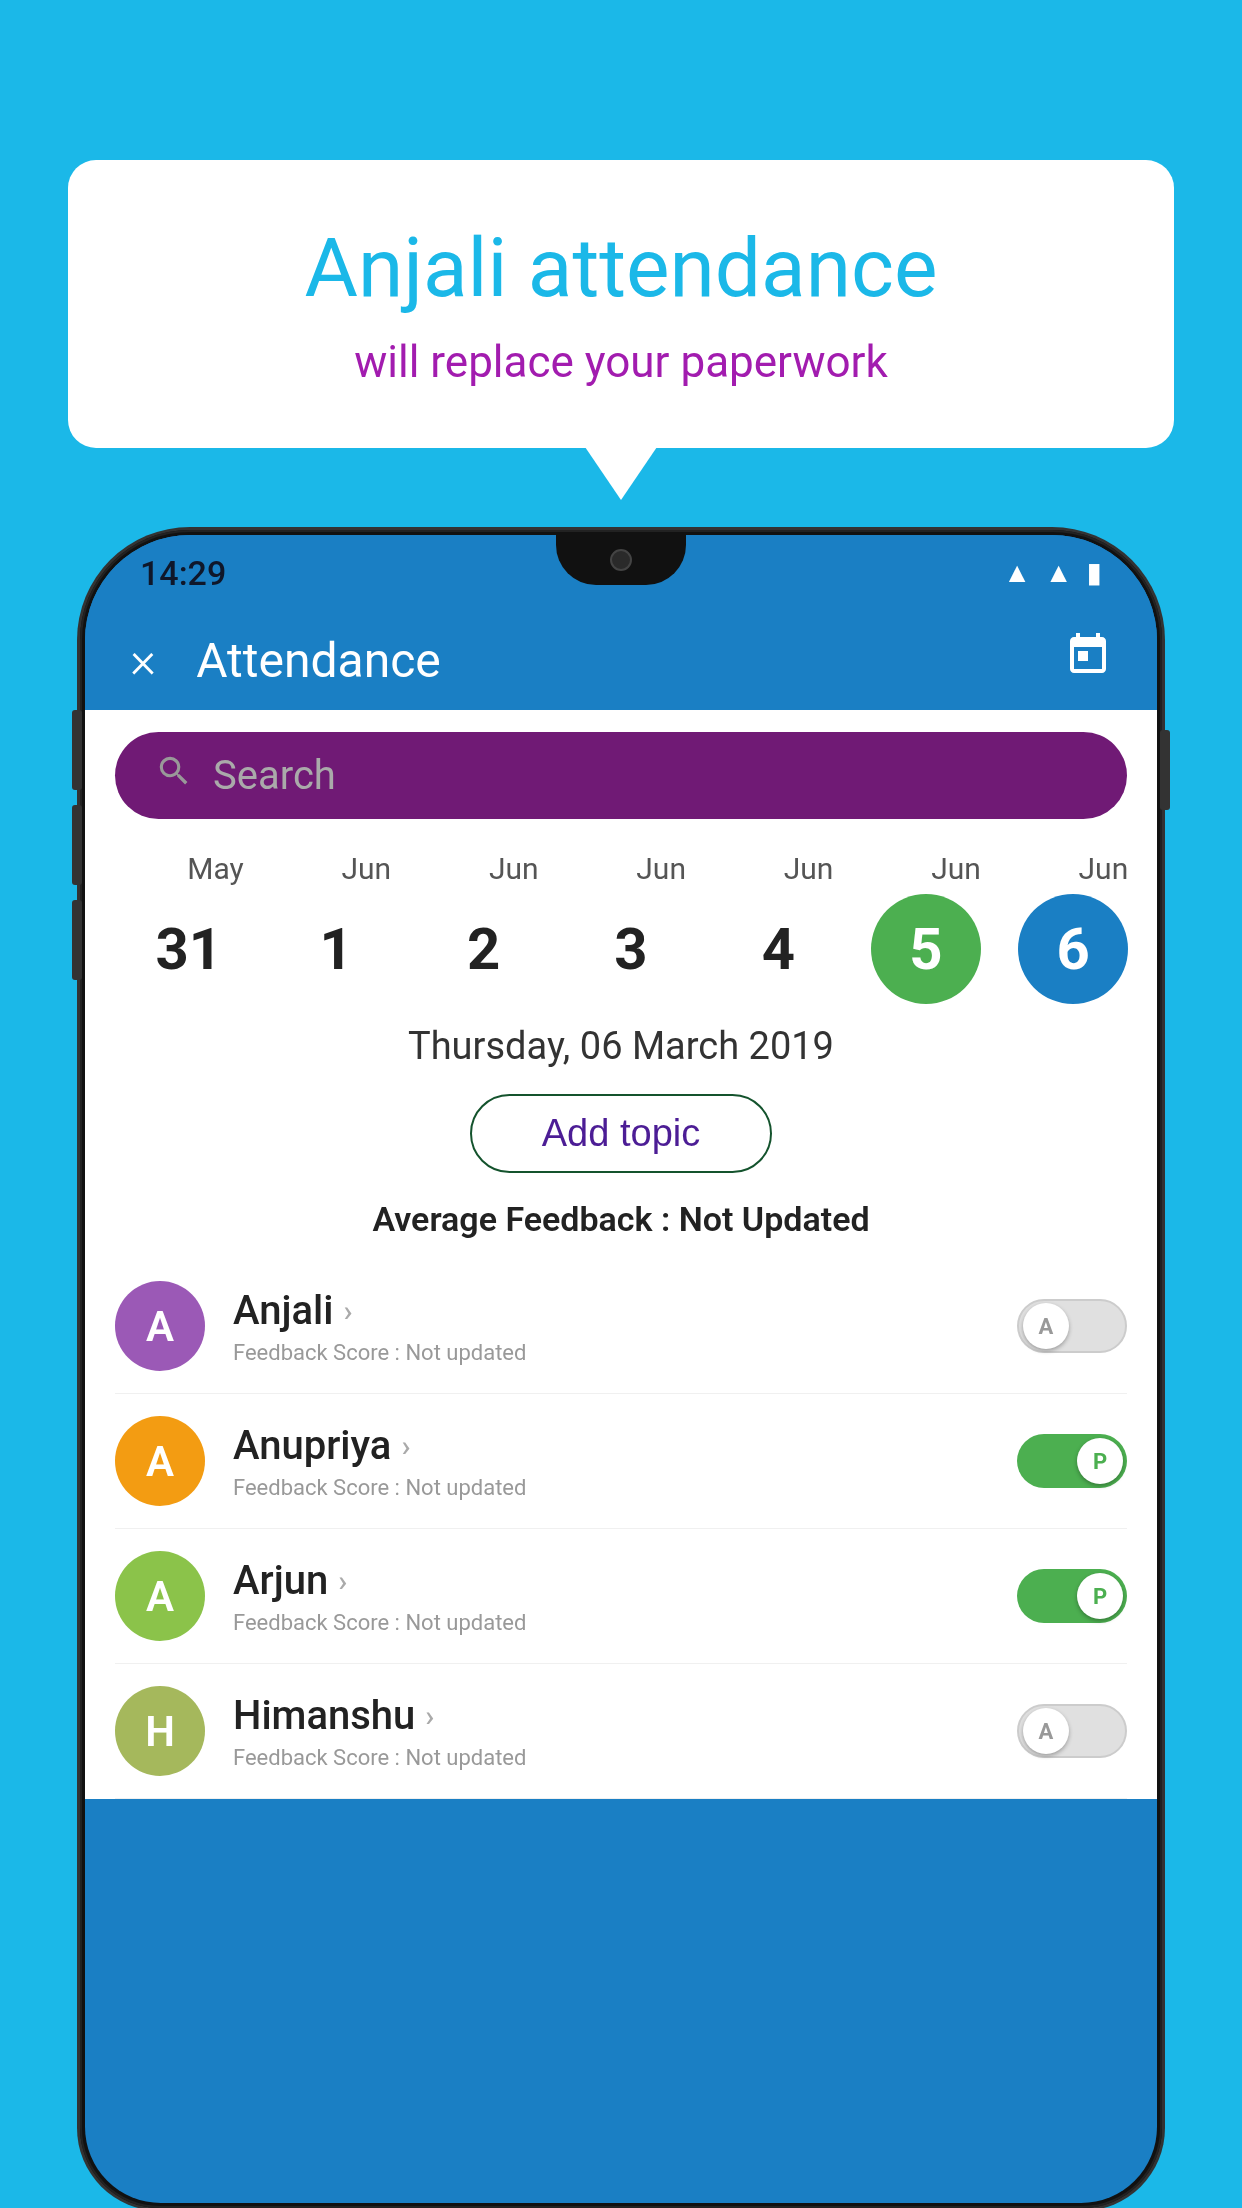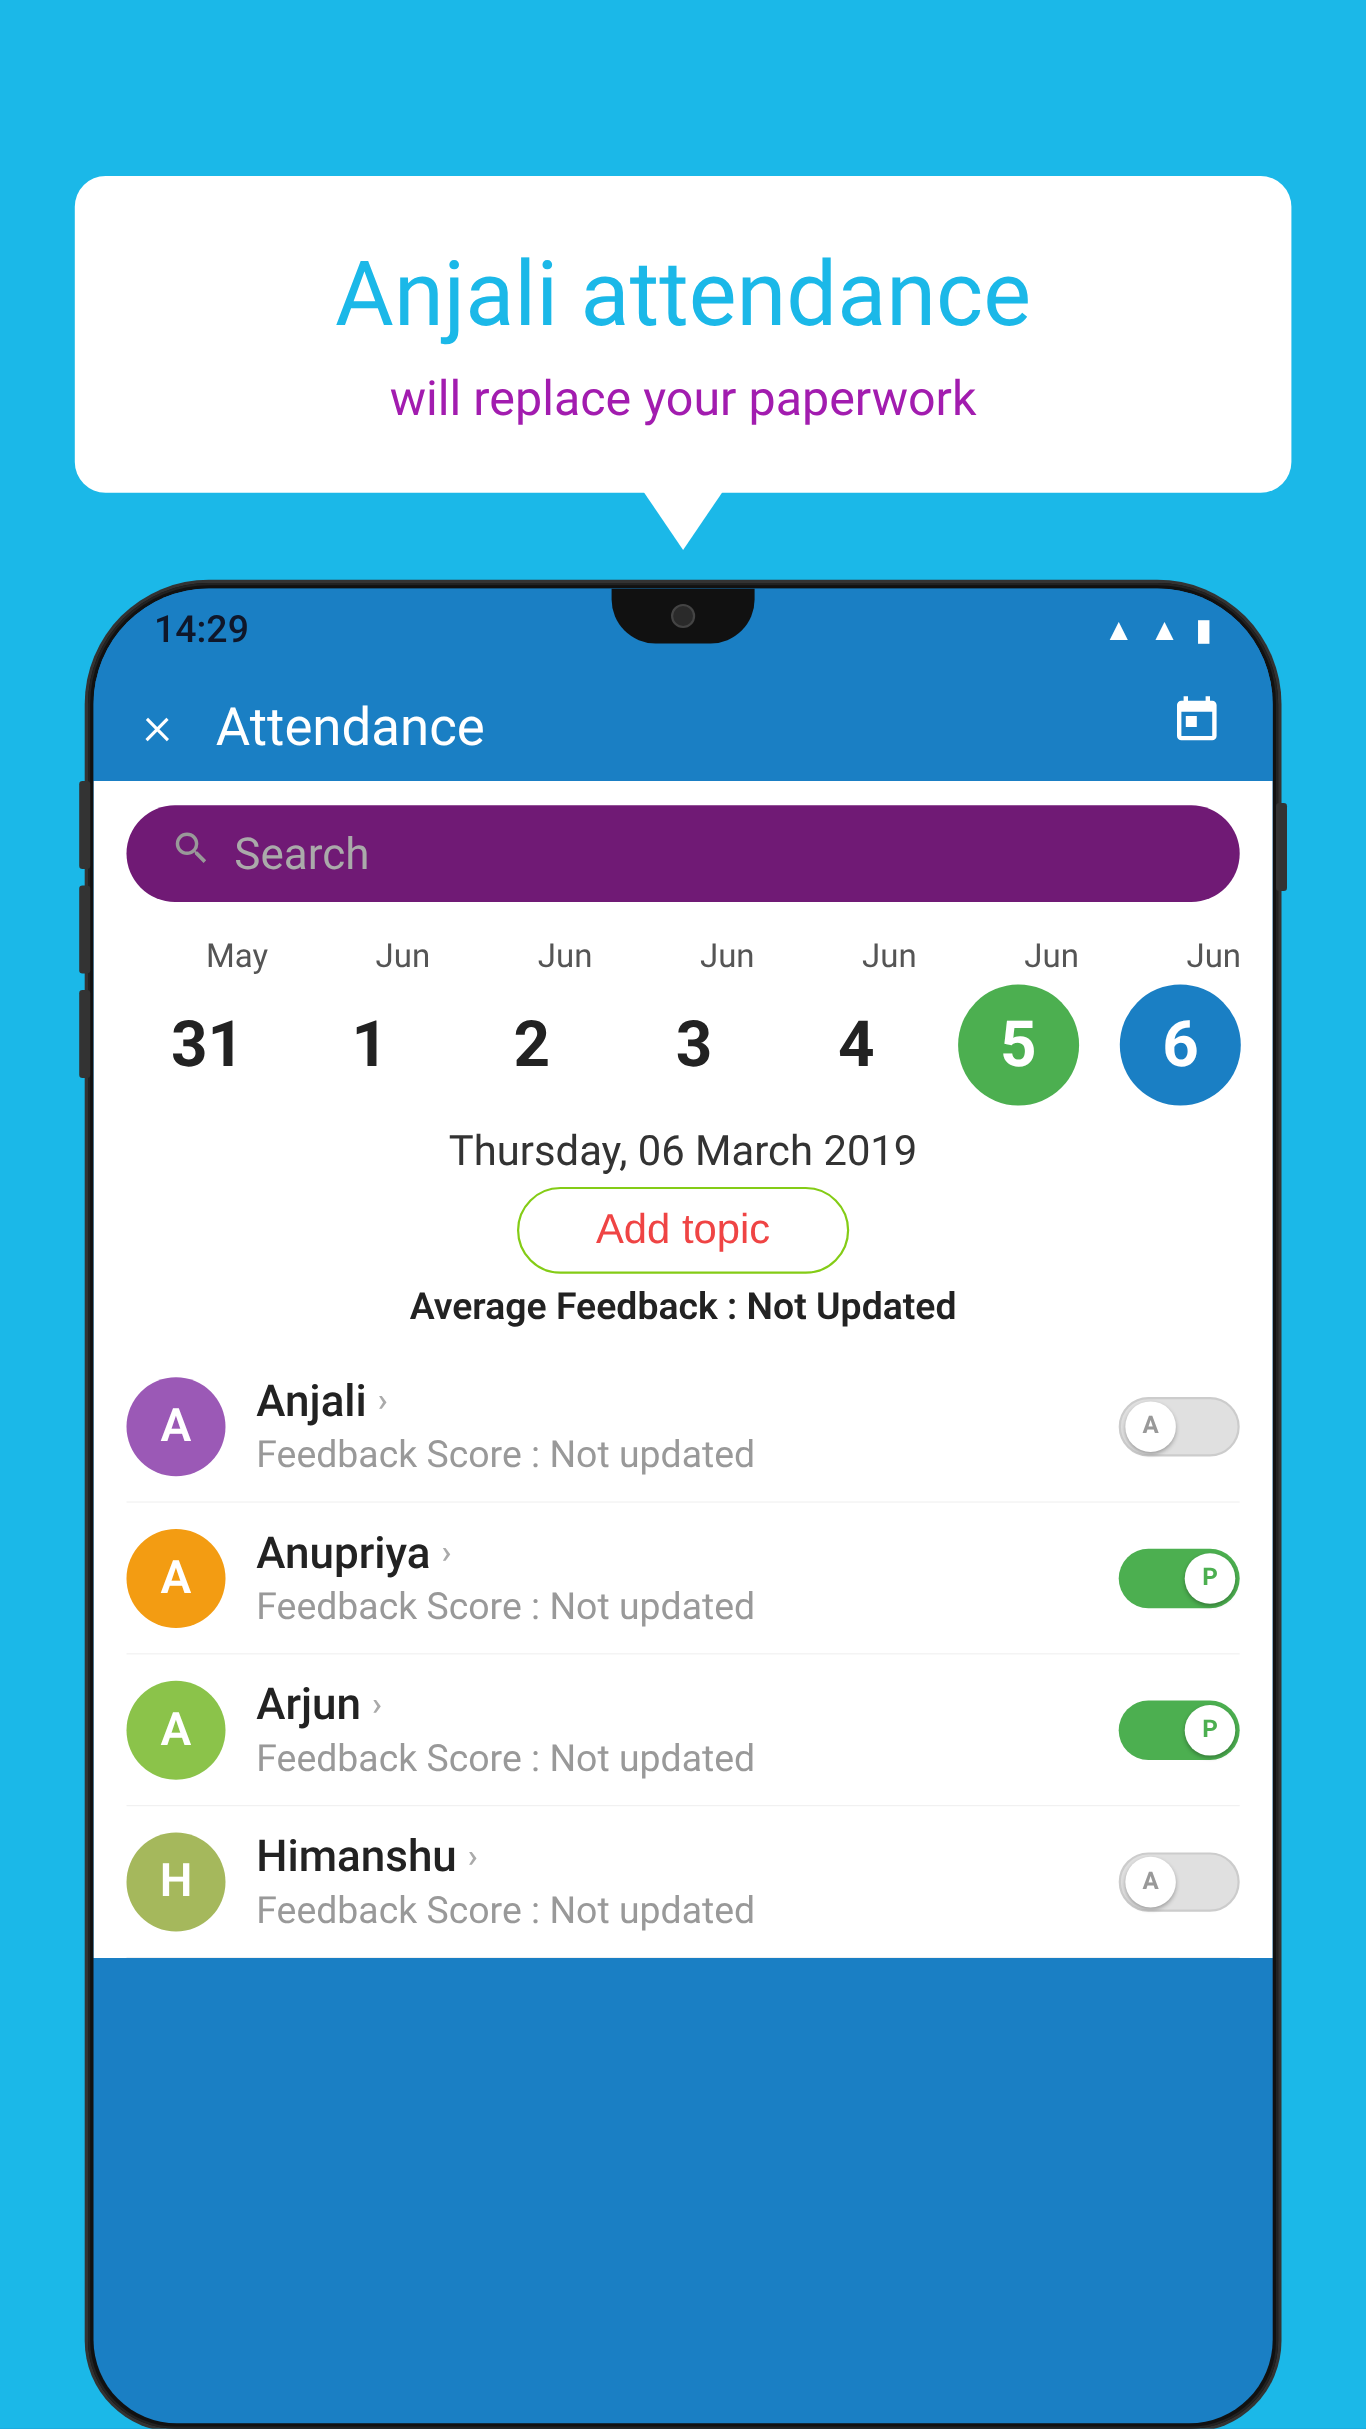--- a/index.html
+++ b/index.html
@@ -232,23 +232,23 @@
       text-align: center;
       padding: 20px 0 10px;
       font-size: 38px;
       color: #333;
       font-weight: 400;
     }
 
     
     .add-topic-btn {
       display: block;
-      margin: 0 auto;
-      border: 2px solid #84cc16;
-      color: #ef4444;
+      margin: 16px auto;
+      border: 2px solid #14532d;
+      color: #4c1d95;
       background: white;
       border-radius: 50px;
       padding: 16px 70px;
       font-size: 38px;
       cursor: pointer;
       width: fit-content;
     }
 
     
     .avg-feedback {
@@ -306,21 +306,21 @@
       align-items: center;
       gap: 10px;
     }
 
     .chevron {
       color: #aaa;
       font-size: 30px;
     }
 
     .feedback-score {
-      font-size: 34px;
+      font-size: 22px;
       color: #999;
       margin-top: 6px;
     }
 
     .feedback-score span {
       font-weight: 400;
     }
 
     
     .toggle-container {

